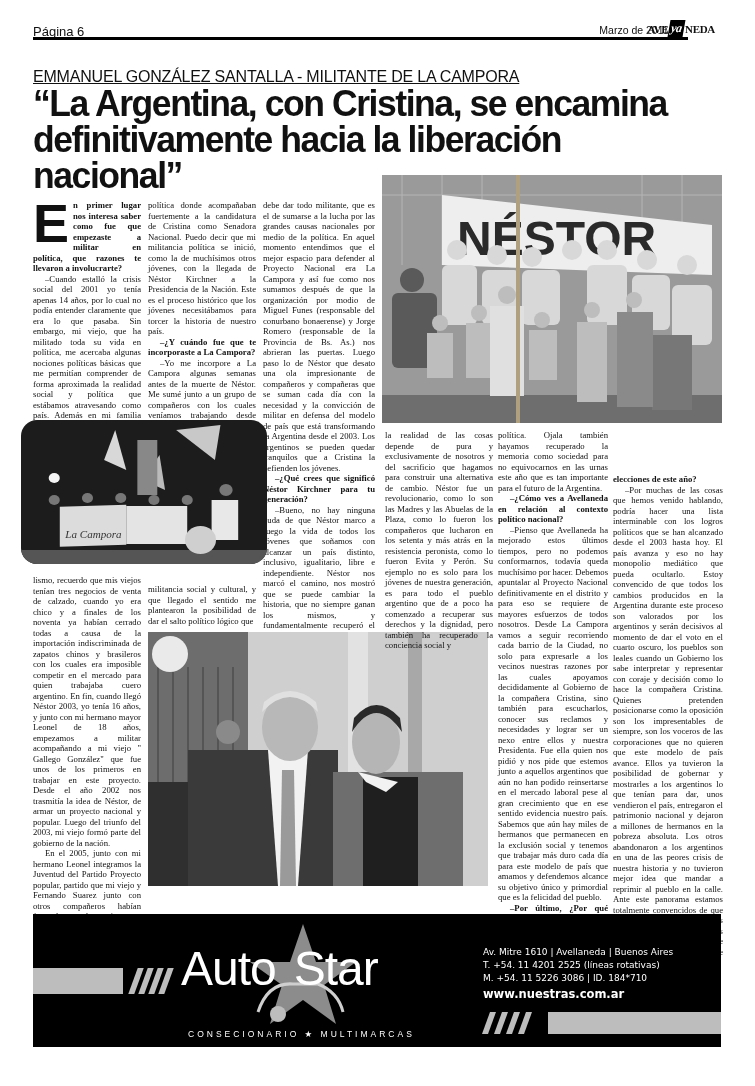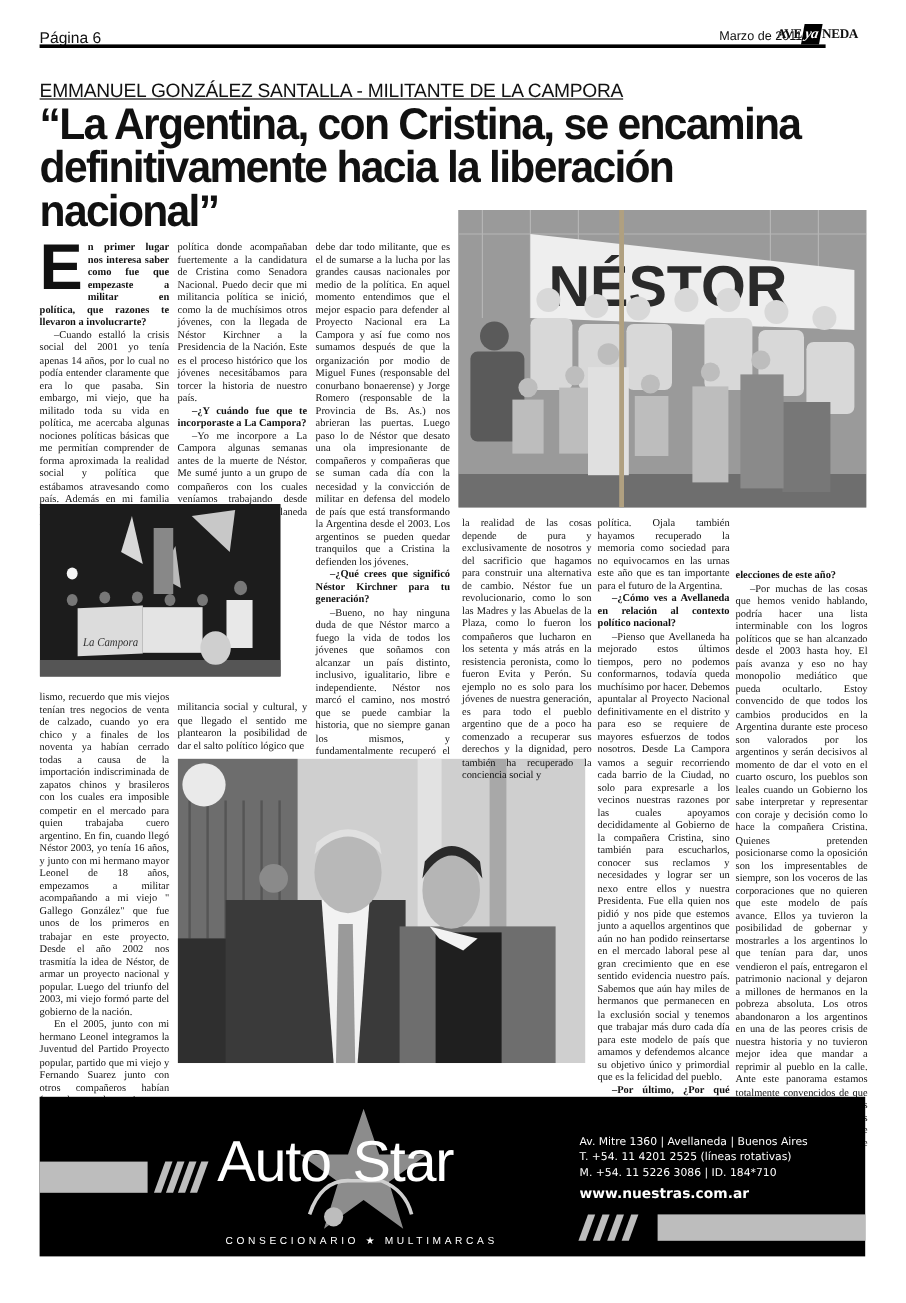--- a/index.html
+++ b/index.html
@@ -122,21 +122,21 @@
         <rect x="147" y="155" width="28" height="50"></rect>
       <circle cx="210" cy="135" r="8"></circle>
         <rect x="195" y="147" width="30" height="80"></rect>
       <circle cx="252" cy="125" r="8"></circle>
         <rect x="235" y="137" width="36" height="95" fill="#8a8a8a"></rect>
     </g>
     <rect x="134" y="0" width="4" height="248" fill="#b0a080"></rect>
   </svg>
 </div>
 
-<div class="abs photo" style="left:33px; top:420px; width:201px; height:144px;">
+<div class="abs photo" style="left:21px; top:420px; width:246px; height:144px;border-radius:16px;">
   <svg viewBox="0 0 222 144" preserveAspectRatio="none">
     <rect width="222" height="144" fill="#1c1c1c"></rect>
     <rect x="0" y="130" width="222" height="14" fill="#555"></rect>
     <circle cx="30" cy="58" r="5" fill="#f5f5f5"></circle>
     <polygon points="75,40 85,10 95,50" fill="#d8d8d8"></polygon>
     <polygon points="110,60 125,35 130,70" fill="#bbb"></polygon>
     <polygon points="140,10 180,5 175,40" fill="#c8c8c8"></polygon>
     <rect x="105" y="20" width="18" height="55" fill="#888"></rect>
     <g fill="#777">
       <circle cx="30" cy="80" r="5"></circle>
@@ -222,21 +222,21 @@
   <svg class="abs" style="left:215px; top:8px;" width="110" height="105" viewBox="0 0 110 105">
     <polygon points="55,2 68,40 108,40 76,63 88,102 55,78 22,102 34,63 2,40 42,40" fill="#8c8c8c"></polygon>
     <path d="M10,90 Q20,60 45,62 L70,62 Q90,70 95,90" fill="none" stroke="#cfcfcf" stroke-width="3"></path>
     <circle cx="30" cy="92" r="8" fill="#bdbdbd"></circle>
   </svg>
   <div class="abs ad-brand">
     <span>Auto</span><span style="margin-left:18px;">Star</span>
   </div>
   <div class="abs ad-tagline">CONSECIONARIO ★ MULTIMARCAS</div>
   <div class="abs ad-info">
-    <div>Av. Mitre 1360 | Avellaneda | Buenos Aires</div>
+    <div>Av. Mitre 1610 | Avellaneda | Buenos Aires</div>
     <div>T. +54. 11 4201 2525 (líneas rotativas)</div>
     <div>M. +54. 11 5226 3086 | ID. 184*710</div>
   </div>
   <div class="abs ad-url">www.nuestras.com.ar</div>
   <div class="abs ad-stripes-right">
     <div class="ad-slashes" style="position:absolute; left:8px; top:0; gap:6px;">
       <div class="ad-slash" style="height:22px;"></div>
         <div class="ad-slash" style="height:22px;"></div>
         <div class="ad-slash" style="height:22px;"></div>
         <div class="ad-slash" style="height:22px;"></div>

